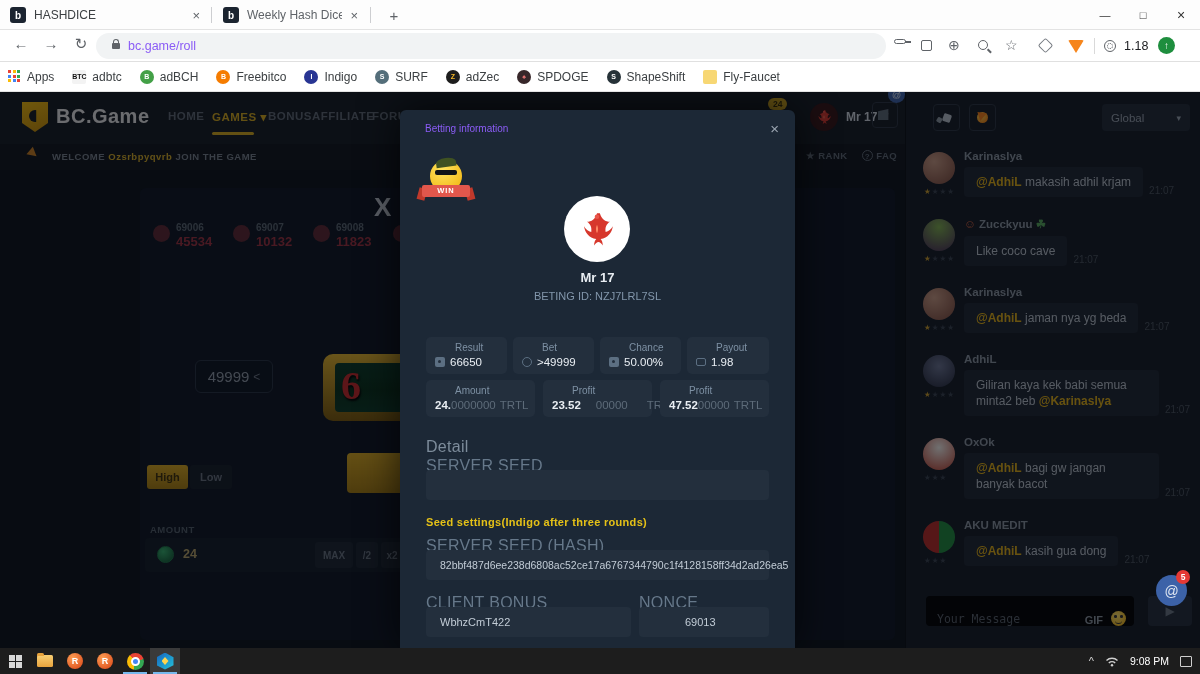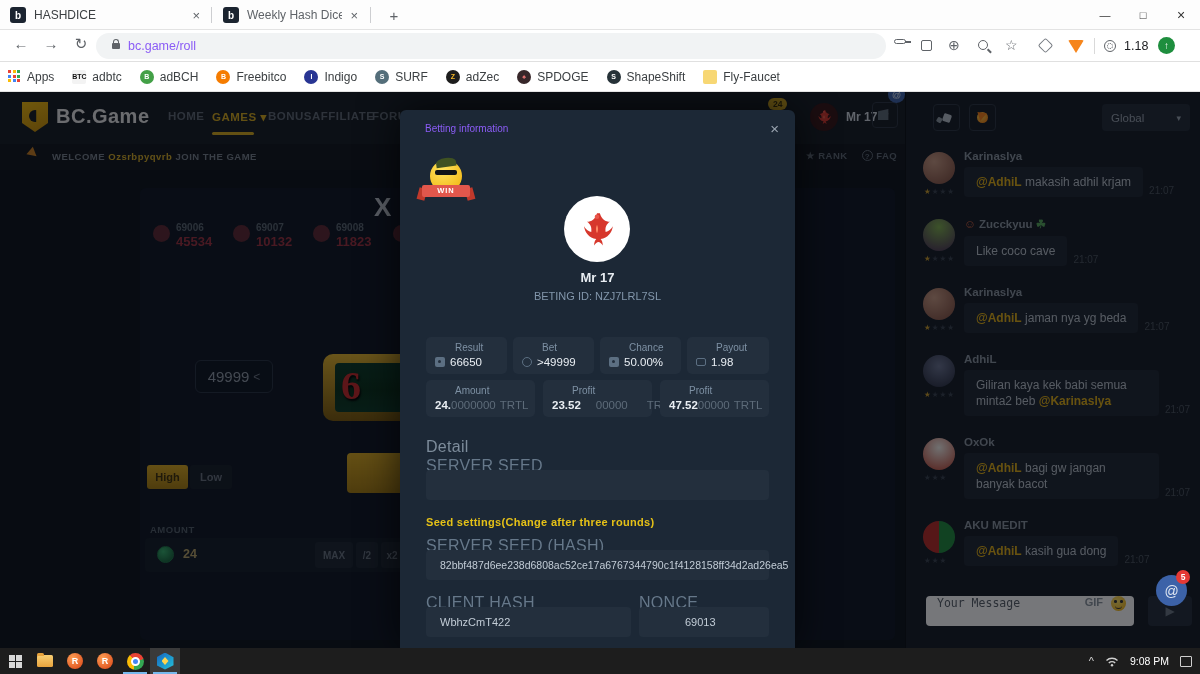--- a/index.html
+++ b/index.html
@@ -105,21 +105,21 @@
   .msg .av { position:absolute; left:17px; top:2px; width:32px; height:32px; border-radius:50%; }
   .msg .stars { position:absolute; left:18px; top:37px; font-size:7.5px; letter-spacing:1px; }
   .star-lit { color:#c79a2a; } .star-dim { color:#39424e; }
   .msg .uname { font-size:11.5px; font-weight:bold; color:#8a949f; margin-bottom:5px; }
   .brow { display:flex; align-items:flex-end; gap:6px; }
   .bubble { background:#1e2631; border-radius:4px; padding:7px 12px; font-size:12px; line-height:16px; color:#b9c2cb; max-width:200px; }
   .mention { color:#dfae14; font-weight:bold; }
   .mtime { font-size:10px; color:#4a535d; padding-bottom:1px; white-space:nowrap; }
   .at-btn { position:absolute; right:13px; bottom:42px; width:31px; height:31px; border-radius:50%; background:#3c62a8; color:#dfe7f2; font-size:14px; display:flex; align-items:center; justify-content:center; z-index:60; }
   .at-badge { position:absolute; right:-3px; top:-5px; width:14px; height:14px; border-radius:50%; background:#e53935; color:#fff; font-size:8.5px; font-weight:bold; display:flex; align-items:center; justify-content:center; }
-  .chat-input { position:absolute; left:20px; bottom:22px; width:208px; height:30px; background:#ffffff; border-radius:4px; display:flex; align-items:flex-start; padding:0 8px 0 11px; }
+  .chat-input { position:absolute; left:20px; bottom:22px; width:208px; height:30px; background:#000000; border-radius:4px; display:flex; align-items:flex-end; padding:0 8px 0 11px; }
   .ph { font-family:"DejaVu Sans Mono", monospace; font-size:11.5px; color:#575f68; flex:1; }
   .gif { font-size:11px; font-weight:bold; color:#8b949e; margin-right:8px; }
   .smiley { width:15px; height:15px; border-radius:50%; background:radial-gradient(circle at 40% 32%,#ffe36a,#f0ad08); position:relative; }
   .smiley:before { content:""; position:absolute; left:3px; top:4px; width:2.5px; height:2.5px; border-radius:50%; background:#333; box-shadow:6px 0 0 #333; }
   .smiley:after { content:""; position:absolute; left:4px; top:8px; width:7px; height:3.5px; border-bottom:1.6px solid #333; border-radius:0 0 6px 6px; }
   .send-btn { position:absolute; right:8px; bottom:22px; width:44px; height:30px; background:#242e3a; border-radius:4px; color:#6b7684; font-size:12px; display:flex; align-items:center; justify-content:center; }
 
   
   .taskbar { position:absolute; left:0; top:648px; width:1200px; height:26px; background:#1d1d1d; z-index:200; display:flex; align-items:center; }
   .tb-tile { width:30px; height:26px; display:flex; align-items:center; justify-content:center; position:relative; }
@@ -482,24 +482,24 @@
         <div class="stat-val" style="gap:0;">
             <b>47.52</b>
             <span class="dim-txt">00000</span>
             <span class="dim-txt" style="margin-left:4px;">TRTL</span>
           </div>
       </div>
 
       <span class="mlabel" style="top:328px;color:#7d8c9b;">Detail</span>
       <span class="mlabel" style="top:347px;">SERVER SEED</span>
       <div class="seed-box" style="top:360px;"></div>
-      <span class="mlabel" style="top:406px;color:#e5c117;font-weight:bold;font-size:11px;">Seed settings(Change after three rounds)</span>
+      <span class="mlabel" style="top:406px;color:#e5c117;font-weight:bold;font-size:11px;">Seed settings(Indigo after three rounds)</span>
       <span class="mlabel" style="top:427px;">SERVER SEED (HASH)</span>
       <div class="seed-box" style="top:440px;font-size:10.5px;">82bbf487d6ee238d6808ac52ce17a6767344790c1f4128158ff34d2ad26ea5</div>
-      <span class="mlabel" style="top:484px;">CLIENT HASH</span>
+      <span class="mlabel" style="top:484px;">CLIENT BONUS</span>
       <span class="mlabel" style="left:239px;top:484px;">NONCE</span>
       <div class="seed-box" style="top:497px;width:205px;">WbhzCmT422</div>
       <div class="seed-box" style="left:239px;top:497px;width:130px;padding-left:46px;">69013</div>
     </div>
   </div>
 
   <div class="taskbar">
     <div class="tb-tile">
         <span class="winlogo">
           <i></i>

